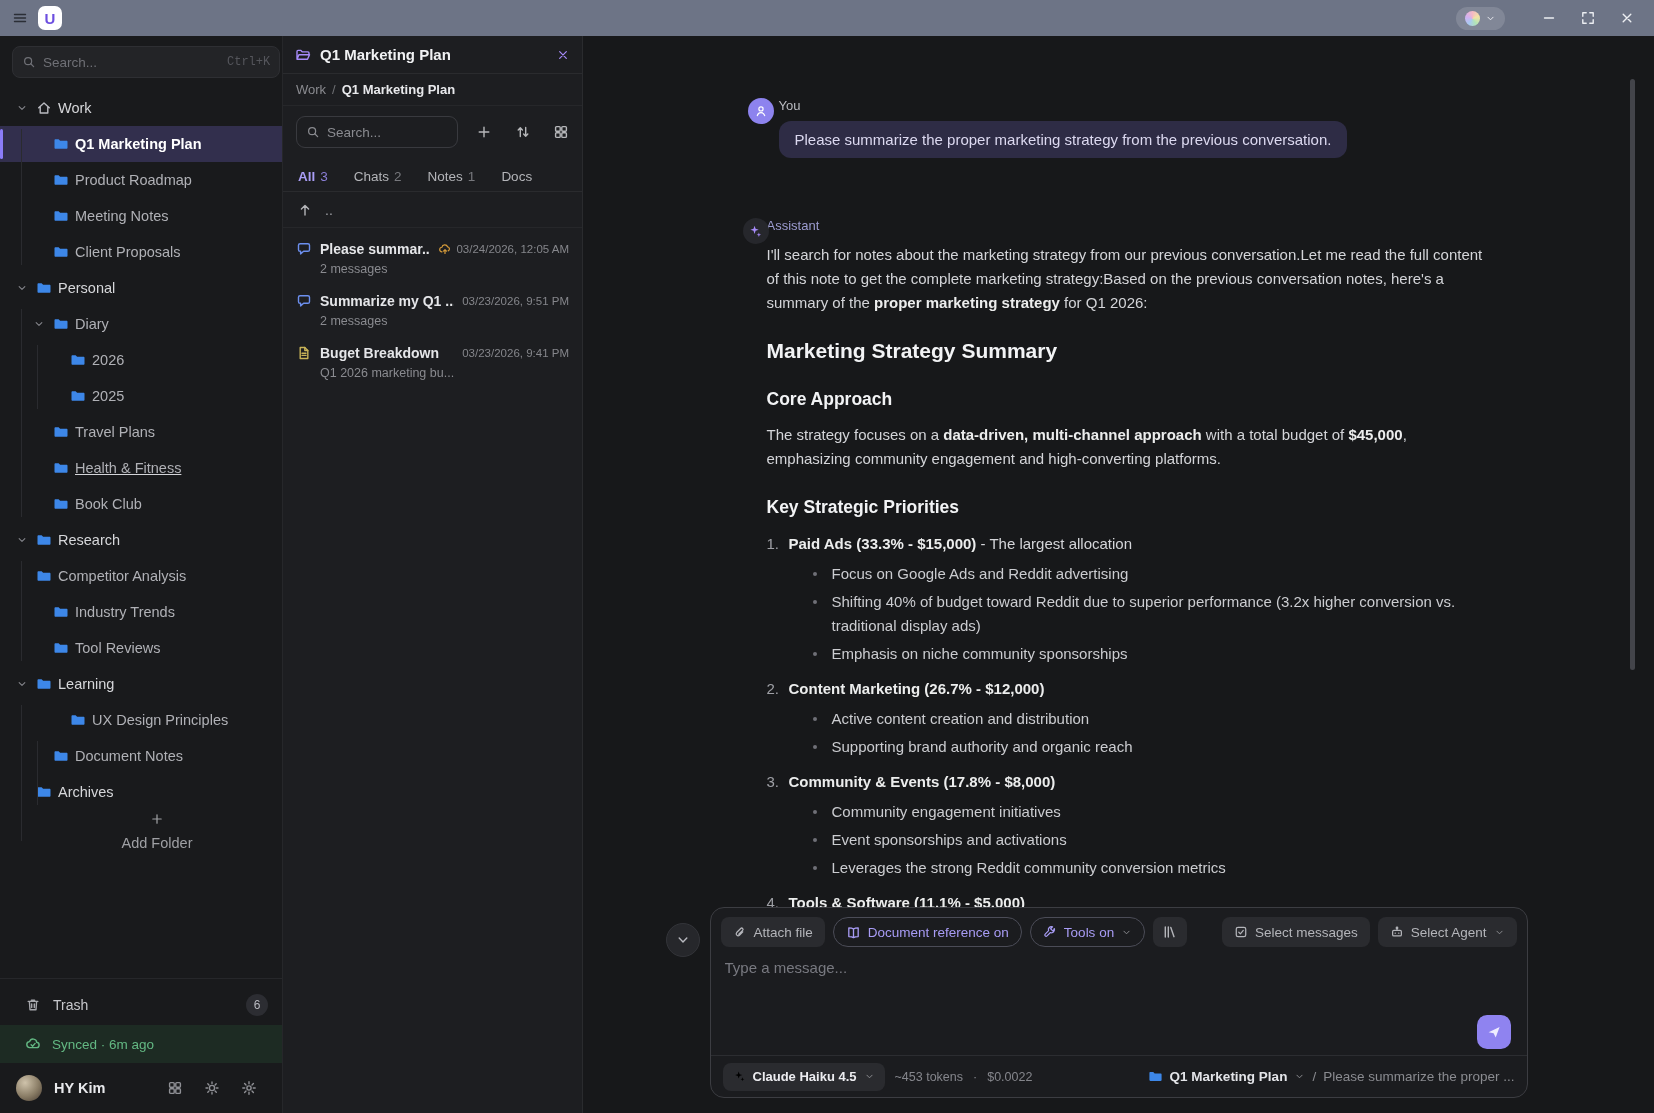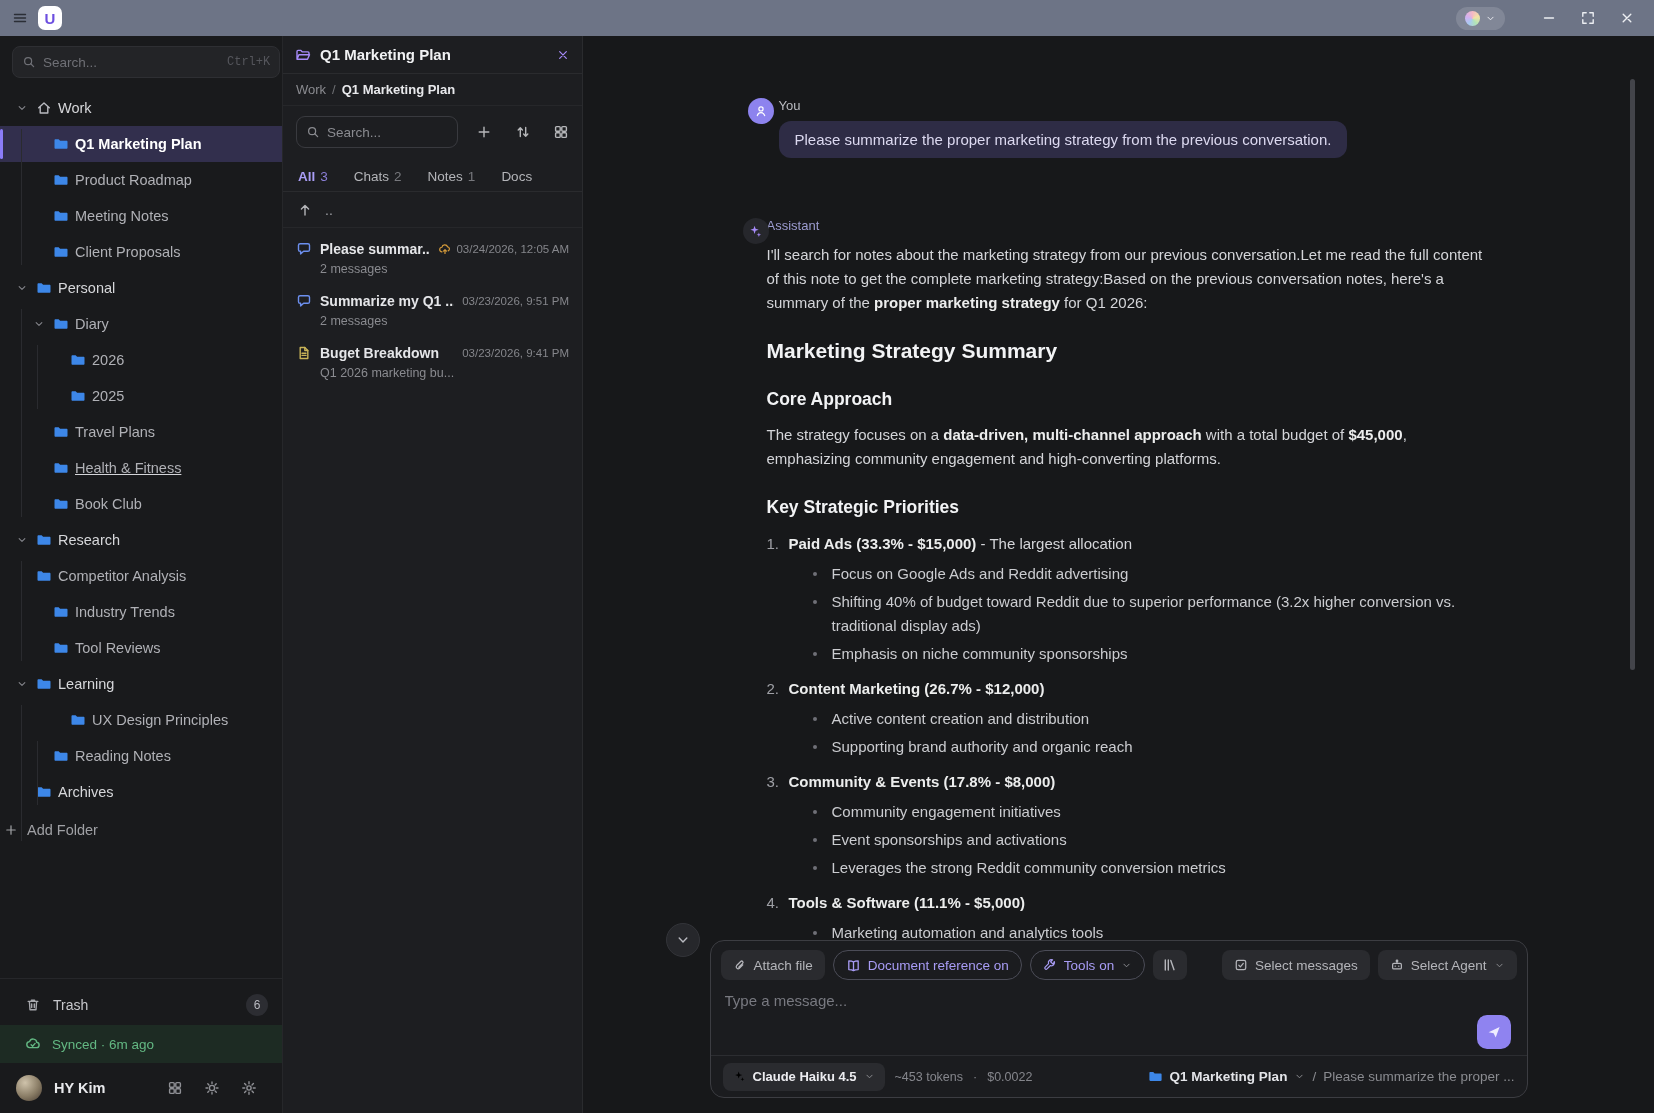--- a/index.html
+++ b/index.html
@@ -35,21 +35,21 @@
   .tree-row { height:36px; display:flex; align-items:center; gap:6px; position:relative; cursor:default; }
   .tree-row .chev { width:16px; color:#85868c; }
   .tree-row .ficon { width:16px; }
   .tree-label { font-size:14.5px; color:#b0b1b6; white-space:nowrap; }
   .tree-row.top > .tree-label { color:#d6d7da; }
   .tree-row.selected { background:#322f4d; }
   .tree-row.selected::before { content:""; position:absolute; left:0; top:3px; bottom:3px; width:3px; background:#8b7cf8; border-radius:2px; }
   .tree-row.selected .tree-label { color:#ffffff; font-weight:bold; }
   .guide { position:absolute; width:1px; background:#2a2b2f; }
 
-  .add-folder { height:36px; display:flex; align-items:center; gap:9px; padding-left:4px; color:#9fa0a4; font-size:14.5px; margin-top:2px; }
+  .add-folder { height:36px; display:flex; align-items:center; gap:9px; padding-left:32px; color:#9fa0a4; font-size:14.5px; margin-top:2px;flex-direction:column; }
   .sb-flex { flex:1; }
   .sb-divider { border-top:1px solid #26272a; margin:0 0 6px 0; }
   .sb-item { height:40px; display:flex; align-items:center; gap:12px; padding:0 14px 0 25px; color:#c7c8cc; font-size:14px; }
   .sb-item .icon { color:#a7a8ad; }
   .sb-badge { margin-left:auto; min-width:22px; height:22px; border-radius:999px; background:#2c2d32; color:#b9bac0; font-size:12px; display:flex; align-items:center; justify-content:center; padding:0 6px; }
   .sync-row { height:38px; display:flex; align-items:center; gap:11px; padding-left:25px; background:#1d2b23; color:#63b883; font-size:13.5px; }
   .user-row { height:50px; display:flex; align-items:center; padding:0 25px 0 16px; gap:12px; }
   .user-avatar { width:26px; height:26px; border-radius:50%;
        background:radial-gradient(circle at 35% 30%, #cfc3ab, #8a7d66 55%, #55493c 90%); }
   .user-name { font-size:14.5px; font-weight:bold; color:#e8e9ec; }
@@ -111,21 +111,21 @@
   .oli .osuffix { color:#d4d5d9; }
   .bullets { margin:5px 0 10px 46px; }
   .bli { display:flex; gap:15px; margin-bottom:4px; line-height:24px; color:#cbccd0; }
   .bli .dot { width:4px; height:4px; border-radius:50%; background:#6f7077; margin-top:10px; flex:none; }
 
   .scrollbar-thumb { position:absolute; left:1047px; top:43px; width:5px; height:591px; border-radius:3px; background:#43444a; }
   .scroll-down-btn { position:absolute; left:83px; top:887px; width:34px; height:34px; border-radius:50%;
       background:#26272b; border:1px solid #333439; color:#b9bac0; display:flex; align-items:center; justify-content:center; }
 
   
-  .composer { position:absolute; left:50%; transform:translateX(-50%); bottom:15px; width:818px; height:158px;
+  .composer { position:absolute; left:50%; transform:translateX(-50%); bottom:15px; width:818px; height:191px;
       background:#1b1c1f; border:1px solid #3c3d42; border-radius:14px; display:flex; flex-direction:column; }
   .cp-toolbar { display:flex; align-items:center; gap:8px; padding:9px 10px 6px 10px; }
   .pill { height:30px; border-radius:8px; background:#2a2b2f; color:#b4b5ba; font-size:13.5px; padding:0 12px;
       display:inline-flex; align-items:center; gap:7px; border:none; white-space:nowrap; }
   .pill.outline { background:transparent; border:1px solid #4b4c57; border-radius:999px; color:#a89cf5; }
   .pill.icononly { padding:0 9px; }
   .cp-spacer { flex:1; }
   .cp-input-zone { position:relative; flex:1; padding:6px 14px; }
   .cp-input-zone textarea { width:calc(100% - 70px); height:100%; background:transparent; border:none; outline:none; resize:none;
       color:#e5e6e9; font-size:15px; font-family:"Liberation Sans", sans-serif; }
@@ -390,21 +390,21 @@
             </span>
             <span class="tree-label">UX Design Principles</span>
           </div>
           <div class="tree-row" style="padding-left: 31px;">
             <span class="chev icon"></span>
             <span class="icon ficon">
               <svg viewBox="0 0 16 16" width="16" height="16" fill="none" stroke="currentColor" stroke-width="1.4" stroke-linecap="round" stroke-linejoin="round">
                 <path d="M1.5 4.2c0-.55.45-1 1-1h3.1l1.5 1.6h6.4c.55 0 1 .45 1 1v6c0 .55-.45 1-1 1H2.5c-.55 0-1-.45-1-1z" fill="#3d87e8" stroke="none"></path>
               </svg>
             </span>
-            <span class="tree-label">Reading Notes</span>
+            <span class="tree-label">Document Notes</span>
           </div>
           <div class="tree-row top" style="padding-left: 14px;">
             <span class="chev icon"></span>
             <span class="icon ficon">
               <svg viewBox="0 0 16 16" width="16" height="16" fill="none" stroke="currentColor" stroke-width="1.4" stroke-linecap="round" stroke-linejoin="round">
                 <path d="M1.5 4.2c0-.55.45-1 1-1h3.1l1.5 1.6h6.4c.55 0 1 .45 1 1v6c0 .55-.45 1-1 1H2.5c-.55 0-1-.45-1-1z" fill="#3d87e8" stroke="none"></path>
               </svg>
             </span>
             <span class="tree-label">Archives</span>
           </div>

